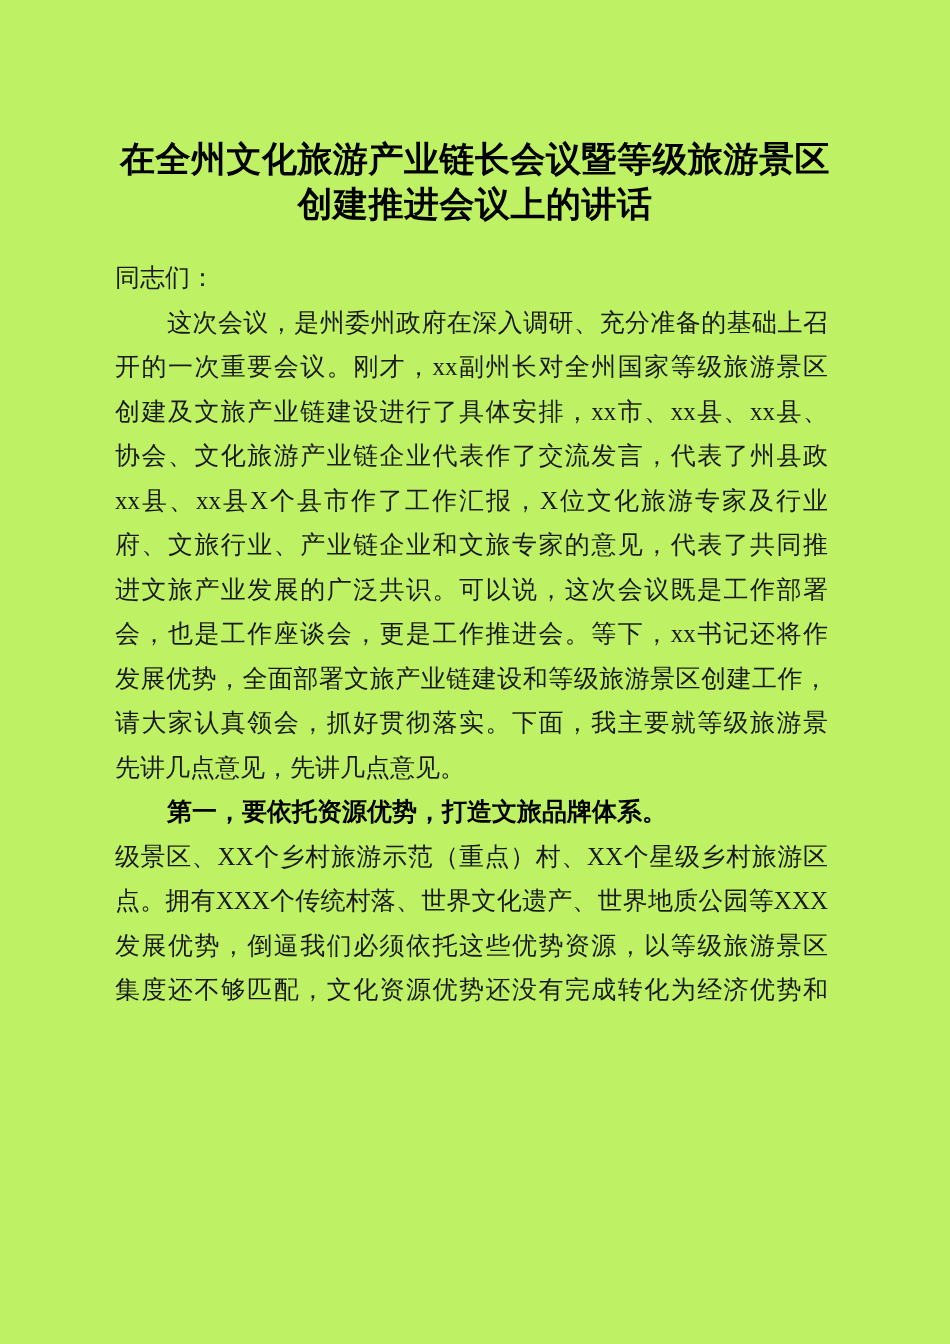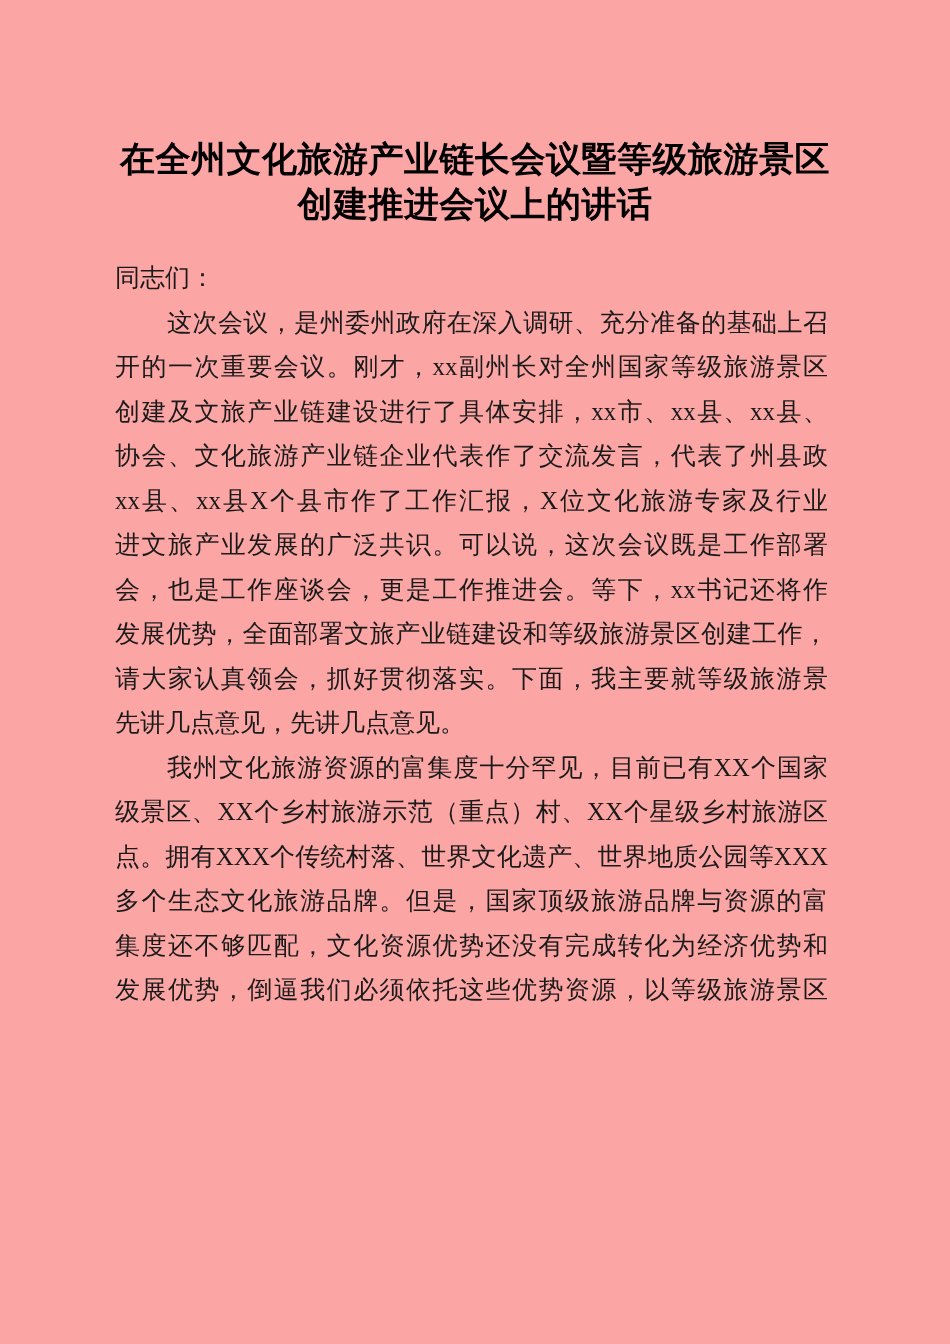--- a/index.html
+++ b/index.html
@@ -41,37 +41,37 @@
   .line.no-justify {
     text-align: left;
     text-align-last: left;
   }
   .line.indent { text-indent: 52px; }
   .line.bold { font-weight: bold; color: #000000; }
 </style>
 </head>
 <body>
 
-<div class="page" style="background: #fca5a5;">
+<div class="page" style="background: #bef264;">
   <div class="doc-title" style="color: rgb(0, 0, 0);">
     <div>在全州文化旅游产业链长会议暨等级旅游景区</div>
     <div>创建推进会议上的讲话</div>
   </div>
   <div class="doc-body" style="color: rgb(26, 26, 26);">
       <div class="line no-justify">同志们：</div>
       <div class="line indent">这次会议，是州委州政府在深入调研、充分准备的基础上召</div>
       <div class="line">开的一次重要会议。刚才，xx副州长对全州国家等级旅游景区</div>
       <div class="line">创建及文旅产业链建设进行了具体安排，xx市、xx县、xx县、</div>
       <div class="line">协会、文化旅游产业链企业代表作了交流发言，代表了州县政</div>
       <div class="line">xx县、xx县X个县市作了工作汇报，X位文化旅游专家及行业</div>
+      <div class="line">府、文旅行业、产业链企业和文旅专家的意见，代表了共同推</div>
       <div class="line">进文旅产业发展的广泛共识。可以说，这次会议既是工作部署</div>
       <div class="line">会，也是工作座谈会，更是工作推进会。等下，xx书记还将作</div>
       <div class="line">发展优势，全面部署文旅产业链建设和等级旅游景区创建工作，</div>
       <div class="line">请大家认真领会，抓好贯彻落实。下面，我主要就等级旅游景</div>
       <div class="line no-justify">先讲几点意见，先讲几点意见。</div>
-      <div class="line indent">我州文化旅游资源的富集度十分罕见，目前已有XX个国家</div>
+      <div class="line indent bold no-justify">第一，要依托资源优势，打造文旅品牌体系。</div>
       <div class="line">级景区、XX个乡村旅游示范（重点）村、XX个星级乡村旅游区</div>
       <div class="line">点。拥有XXX个传统村落、世界文化遗产、世界地质公园等XXX</div>
-      <div class="line">多个生态文化旅游品牌。但是，国家顶级旅游品牌与资源的富</div>
+      <div class="line">发展优势，倒逼我们必须依托这些优势资源，以等级旅游景区</div>
       <div class="line">集度还不够匹配，文化资源优势还没有完成转化为经济优势和</div>
-      <div class="line">发展优势，倒逼我们必须依托这些优势资源，以等级旅游景区</div>
     </div>
 </div>
 
 </body></html>

